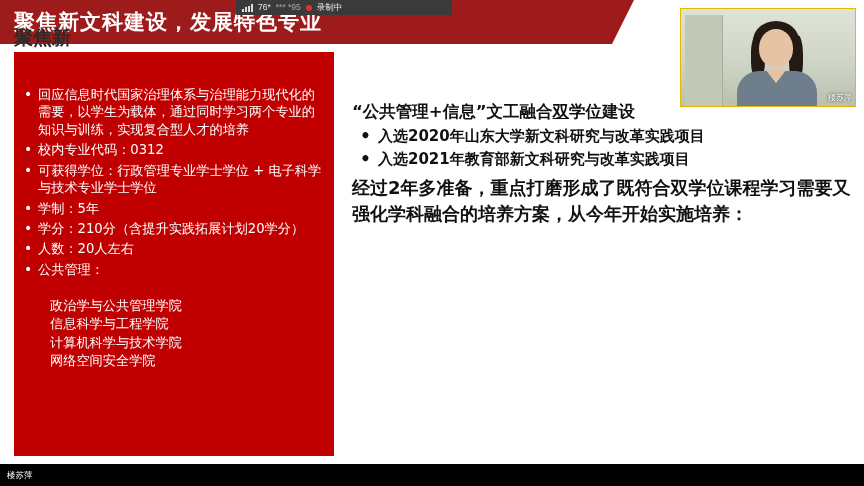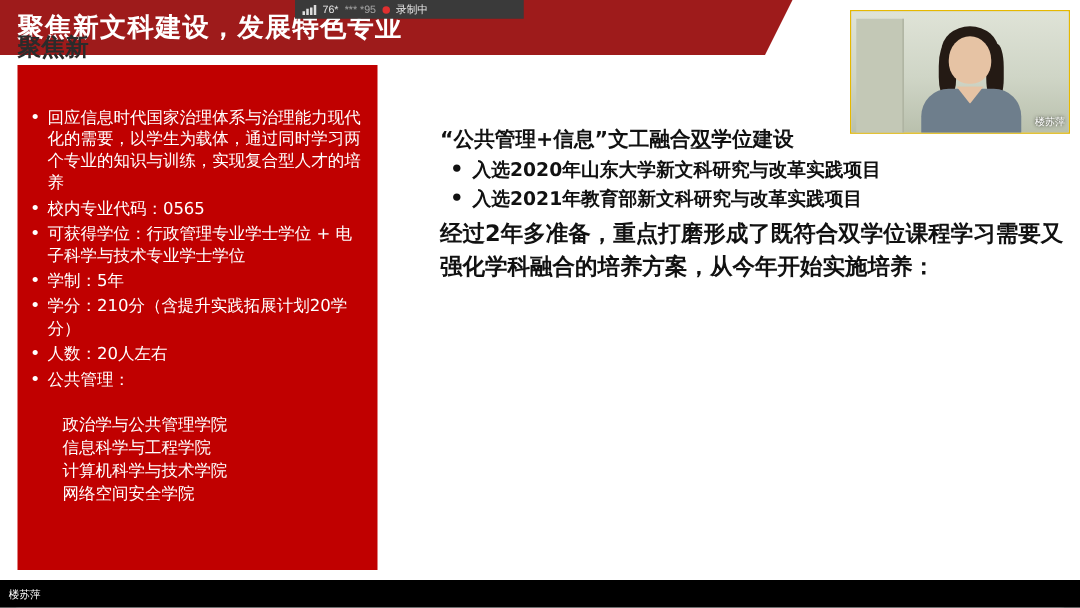--- a/index.html
+++ b/index.html
@@ -13,21 +13,21 @@
     position: relative;
     width: 864px; height: 486px;
     background: #ffffff;
     overflow: hidden;
   }
 
   
   #status-bar {
     position: absolute;
     left: 236px; top: 0;
-    width: 183px; height: 15px;
+    width: 216px; height: 15px;
     background: #3a3a3a;
     color: #e8e8e8;
     font-size: 8.5px;
     line-height: 15px;
     display: flex;
     align-items: center;
     gap: 5px;
     padding: 0 6px;
     z-index: 40;
   }
@@ -92,21 +92,21 @@
     font-weight: bold;
     color: #2b2b2b;
     white-space: nowrap;
     z-index: 7;
   }
 
   
   #left-panel {
     position: absolute;
     left: 14px; top: 52px;
-    width: 288px; height: 404px;
+    width: 320px; height: 404px;
     background: #c00000;
     color: #ffffff;
     padding: 34px 12px 10px 10px;
     font-family: "DejaVu Sans", sans-serif;
   }
   .lp-list { list-style: none; }
   .lp-item {
     position: relative;
     padding-left: 14px;
     margin-bottom: 3px;
@@ -268,21 +268,21 @@
 
   <div id="slide">
 
     <div id="title-band"></div>
     <div id="slide-title">聚焦新文科建设，发展特色专业</div>
     <div id="title-ghost">聚焦新</div>
 
     <div id="left-panel">
       <ul class="lp-list">
         <li class="lp-item">回应信息时代国家治理体系与治理能力现代化的需要，以学生为载体，通过同时学习两个专业的知识与训练，实现复合型人才的培养</li>
-        <li class="lp-item">校内专业代码：0565</li>
+        <li class="lp-item">校内专业代码：0312</li>
         <li class="lp-item">可获得学位：行政管理专业学士学位 + 电子科学与技术专业学士学位</li>
         <li class="lp-item">学制：5年</li>
         <li class="lp-item">学分：210分（含提升实践拓展计划20学分）</li>
         <li class="lp-item">人数：20人左右</li>
         <li class="lp-item">公共管理：</li>
       </ul>
       <ul class="lp-sub">
         <li>政治学与公共管理学院</li>
         <li>信息科学与工程学院</li>
         <li>计算机科学与技术学院</li>

